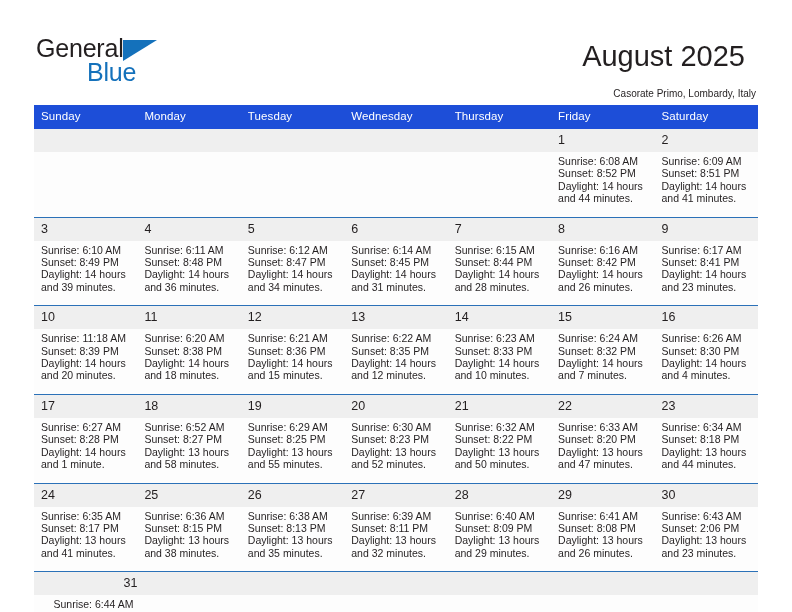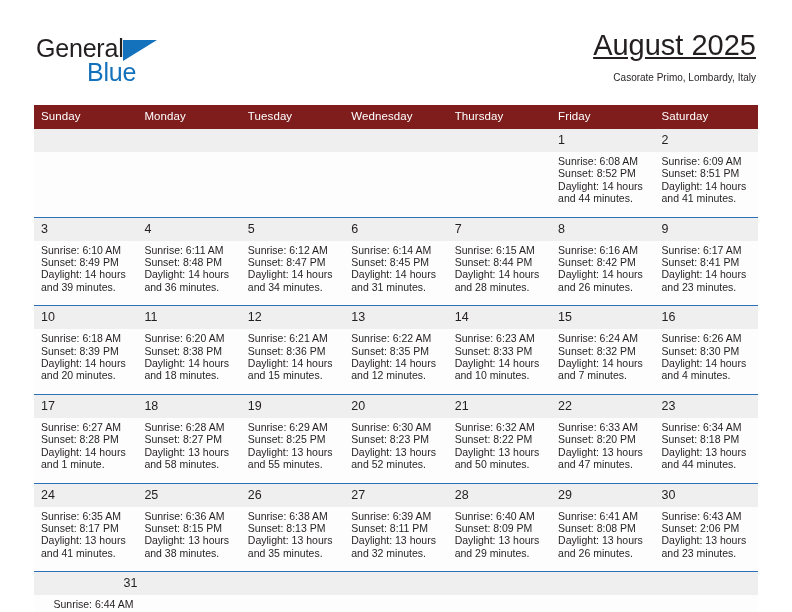--- a/index.html
+++ b/index.html
@@ -74,23 +74,22 @@
     right: 36px;
     top: 28px;
     text-align: right;
     width: 520px;
   }
   .month-title {
     font-size: 29px;
     line-height: 34px;
     color: #231f20;
     font-weight: normal;
-    margin: 0;
+    margin: 11px;
     letter-spacing: 0px;
-    text-decoration: underline;
   }
   .location-subtitle {
     font-size: 10px;
     line-height: 20px;
     color: #231f20;
     margin: 6px 0 0 0;
     font-weight: normal;
   }
 
   
@@ -98,21 +97,21 @@
     position: absolute;
     left: 34px;
     top: 105px;
     width: 724px;
     border-collapse: collapse;
     table-layout: fixed;
   }
   .calendar col { width: 103.43px; }
 
   .calendar thead th {
-    background: #7f1d1d;
+    background: #1d4ed8;
     color: #ffffff;
     font-size: 11.5px;
     font-weight: normal;
     text-align: left;
     padding: 5px 0 6px 7px;
     line-height: 13px;
     letter-spacing: 0.1px;
     height: 13px;
     border: none;
   }
@@ -279,21 +278,21 @@
             <span class="info">Sunrise: 6:17 AM
 Sunset: 8:41 PM
 Daylight: 14 hours
 and 23 minutes.</span>
           </td>
       </tr>
 
       <tr>
         <td>
             <span class="daynum">10</span>
-            <span class="info">Sunrise: 6:18 AM
+            <span class="info">Sunrise: 11:18 AM
 Sunset: 8:39 PM
 Daylight: 14 hours
 and 20 minutes.</span>
           </td>
         <td>
             <span class="daynum">11</span>
             <span class="info">Sunrise: 6:20 AM
 Sunset: 8:38 PM
 Daylight: 14 hours
 and 18 minutes.</span>
@@ -338,21 +337,21 @@
       <tr>
         <td>
             <span class="daynum">17</span>
             <span class="info">Sunrise: 6:27 AM
 Sunset: 8:28 PM
 Daylight: 14 hours
 and 1 minute.</span>
           </td>
         <td>
             <span class="daynum">18</span>
-            <span class="info">Sunrise: 6:28 AM
+            <span class="info">Sunrise: 6:52 AM
 Sunset: 8:27 PM
 Daylight: 13 hours
 and 58 minutes.</span>
           </td>
         <td>
             <span class="daynum">19</span>
             <span class="info">Sunrise: 6:29 AM
 Sunset: 8:25 PM
 Daylight: 13 hours
 and 55 minutes.</span>

